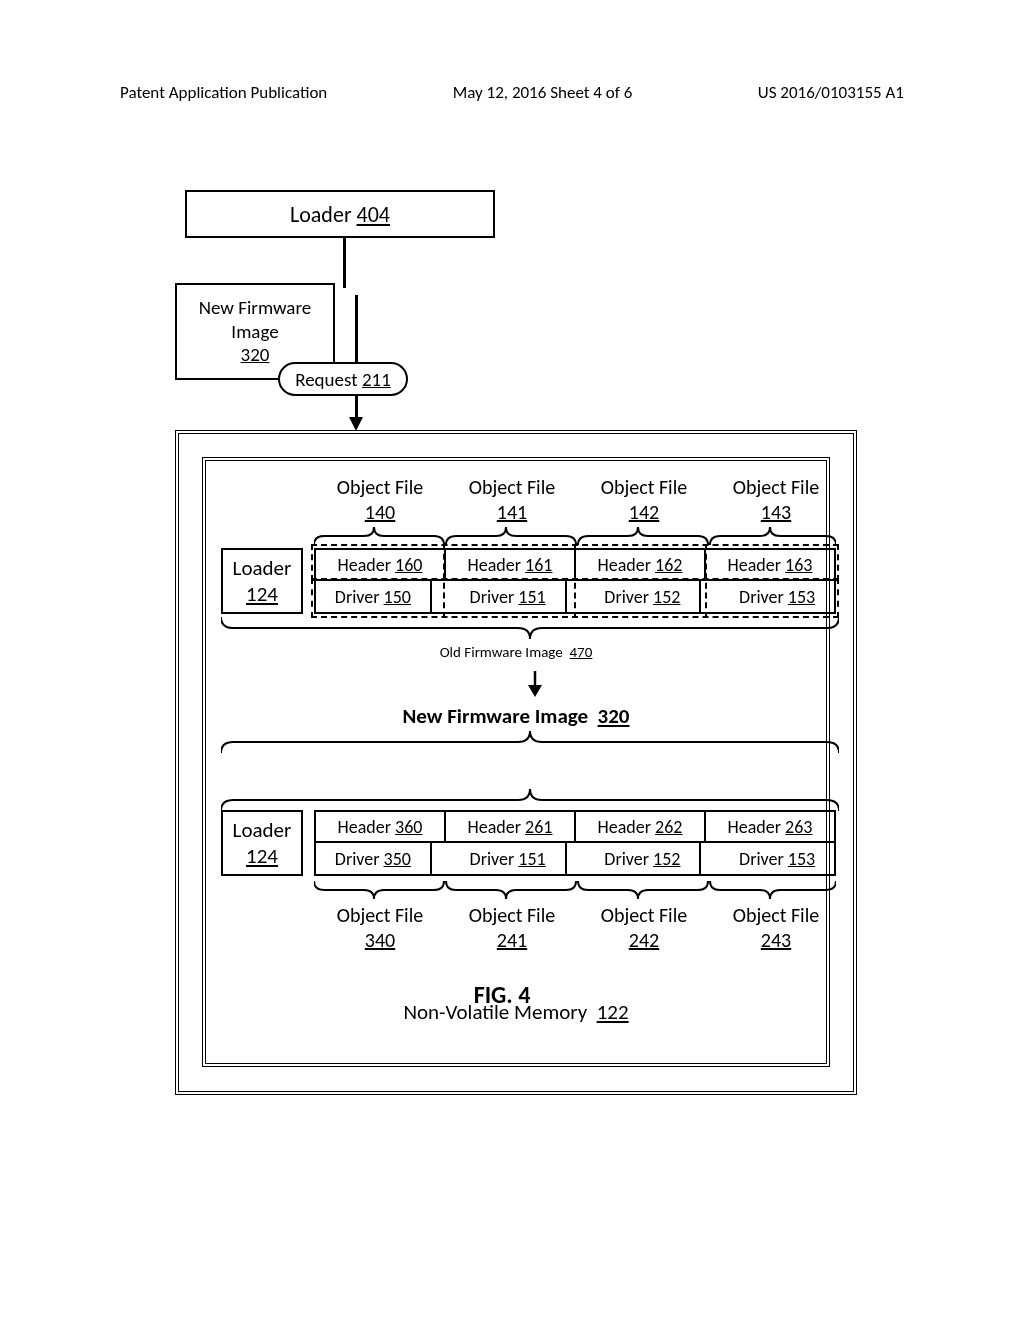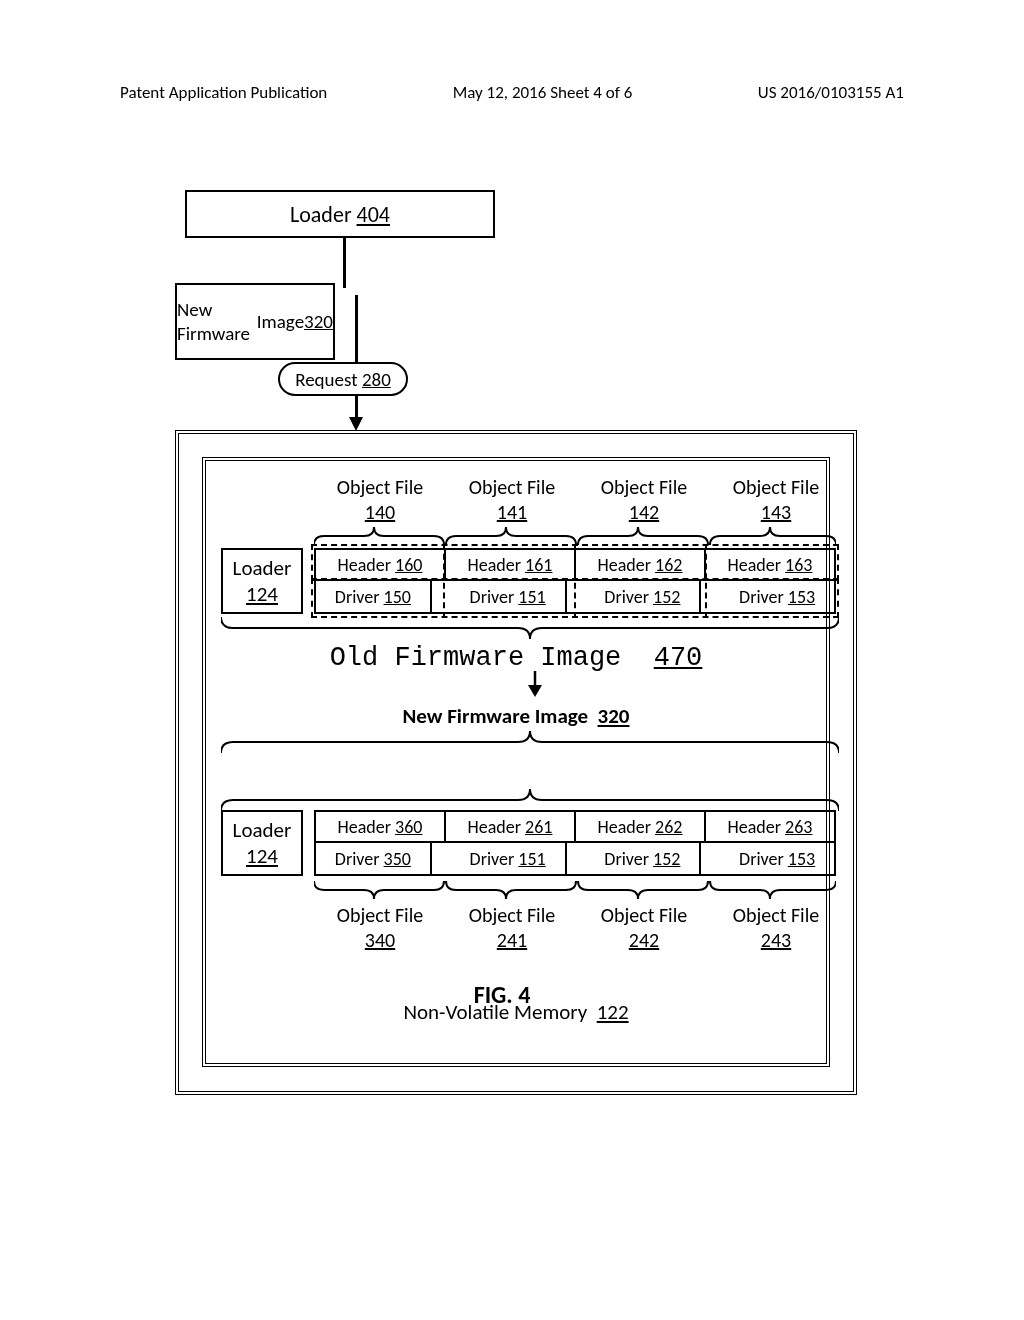--- a/index.html
+++ b/index.html
@@ -48,24 +48,24 @@
     align-items: center;
     justify-content: center;
     font-size: 22px;
     background: #fff;
   }
   .new-fw-box {
     position: absolute;
     top: 93px;
     left: 0;
     width: 160px;
-    height: 77px;
+    height: 97px;
     border: 2.5px solid #000;
     display: flex;
-    flex-direction: row;
+    flex-direction: column;
     align-items: center;
     justify-content: center;
     font-size: 19px;
     line-height: 1.25;
     background: #fff;
   }
   .request-oval {
     position: absolute;
     top: 172px;
     left: 103px;
@@ -203,22 +203,21 @@
     height: 22px;
   }
   .brace-wide-1 { top: 156px; }
   .brace-wide-2 { top: 328px; }
   .old-label {
     position: absolute;
     top: 182px;
     left: 0;
     width: 100%;
     text-align: center;
-    font-size: 27px;
-    font-family: Liberation Mono, monospace;
+    font-size: 15px;
   }
   .trans-arrow {
     position: absolute;
     top: 210px;
     left: 322px;
     width: 14px;
     height: 26px;
   }
   .new-label {
     position: absolute;
@@ -281,21 +280,21 @@
     <span>New Firmware</span>
     <span>Image</span>
     <span class="u">320</span>
   </div>
 
   <div class="vline-request"></div>
   <div class="arrowhead" style="top:227px; left:174px;"></div>
 
   <div class="request-oval">
     <span>Request</span>&nbsp;
-    <span class="u">280</span>
+    <span class="u">211</span>
   </div>
 
   <div class="firmware-outer">
     <div class="nvmem">
 
       <div class="ofile-row-top">
         <div class="ofile">
           <span>Object File</span><br>
           <span class="u">140</span>
         </div>

